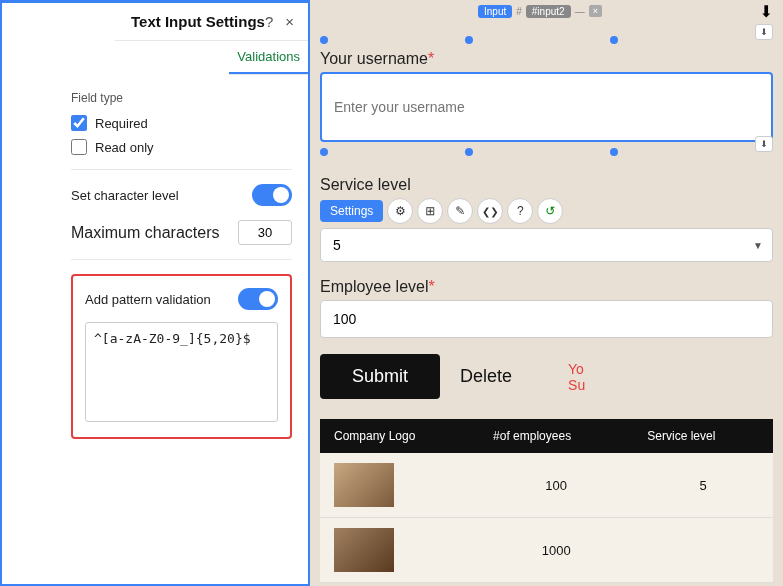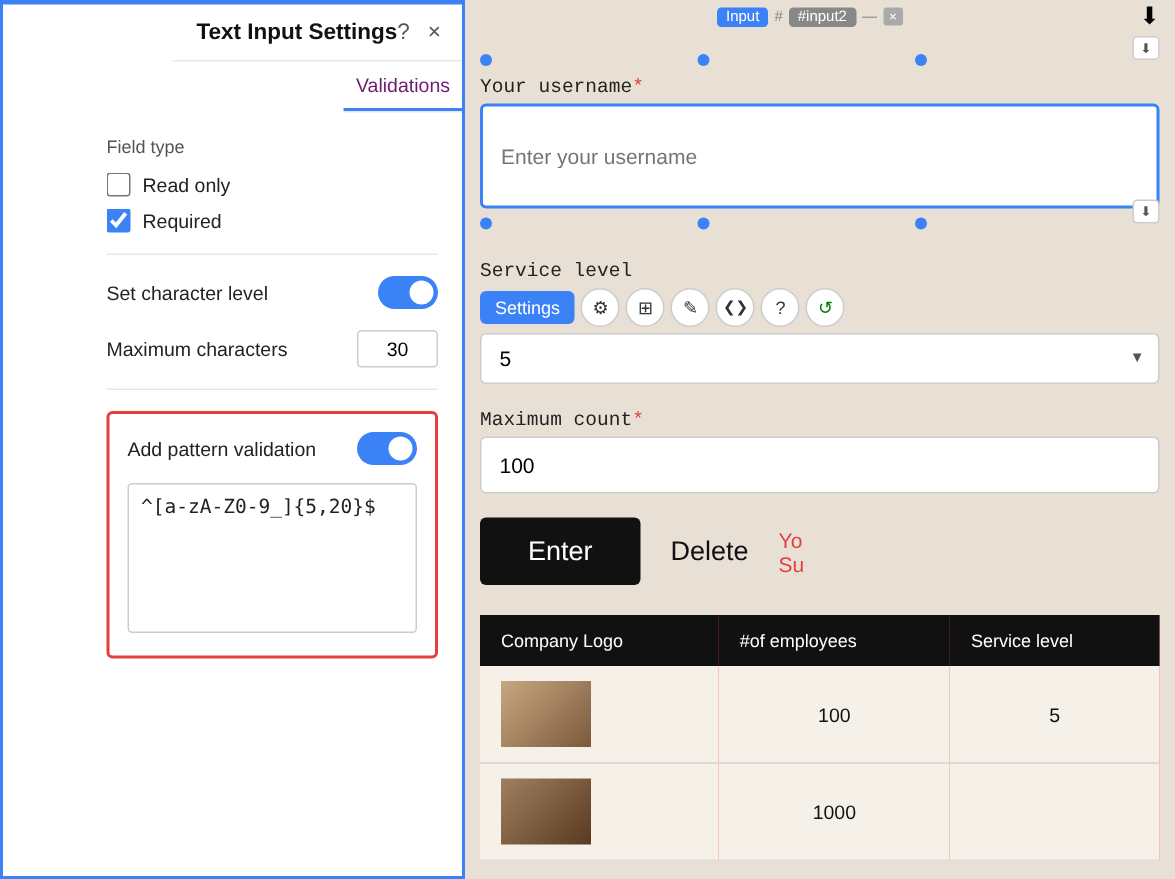--- a/index.html
+++ b/index.html
@@ -66,21 +66,21 @@
       flex: 1;
       text-align: center;
       padding: 8px;
       font-size: 13px;
       color: #333;
       cursor: pointer;
     }
 
     .tab.active {
       border-bottom: 2px solid #3b82f6;
-      color: #701a75;
+      color: #15803d;
       font-weight: 500;
     }
 
     .panel-body {
       padding: 16px;
       flex: 1;
       overflow-y: auto;
     }
 
     .section-label {
@@ -157,21 +157,21 @@
     }
 
     .max-chars-row {
       display: flex;
       align-items: center;
       justify-content: space-between;
       margin-bottom: 14px;
     }
 
     .max-chars-label {
-      font-size: 13px;
+      font-size: 16px;
       color: #222;
     }
 
     .max-chars-input {
       width: 54px;
       border: 1px solid #ccc;
       padding: 4px 8px;
       font-size: 13px;
       text-align: center;
       border-radius: 3px;
@@ -258,24 +258,23 @@
       left: 10px;
       right: 10px;
     }
 
     .field-wrapper {
       position: relative;
       margin-bottom: 16px;
     }
 
     .field-label {
-      font-size: 13px;
+      font-size: 16px;
       color: #222;
       margin-bottom: 4px;
-      font-family: Liberation Mono, monospace;
     }
 
     .field-label span.required {
       color: #e53e3e;
     }
 
     .text-input {
       width: 100%;
       border: 2px solid #3b82f6;
       border-radius: 4px;
@@ -410,26 +409,27 @@
       border: none;
       font-size: 18px;
       cursor: pointer;
       font-weight: 400;
     }
 
     .side-text {
       color: #e53e3e;
       font-size: 14px;
       font-weight: 500;
+      margin-left: 36px;
     }
 
     
     .data-table {
       width: 100%;
-      background: #ef4444;
+      background: #ec4899;
       border-collapse: collapse;
     }
 
     .data-table thead tr {
       background: #111;
     }
 
     .data-table th {
       color: #fff;
       padding: 10px 14px;
@@ -480,27 +480,27 @@
   </div>
 
   <div class="tabs-row">
     <div class="tab active">Validations</div>
   </div>
 
   <div class="panel-body">
     <div class="section-label">Field type</div>
 
     <div class="checkbox-row">
+      <input type="checkbox" id="req-cb" checked="" style="">
+      <label for="req-cb">Required</label>
+    </div>
+
+    <div class="checkbox-row">
       <input type="checkbox" id="ro-cb" style="">
       <label for="ro-cb">Read only</label>
-    </div>
-
-    <div class="checkbox-row">
-      <input type="checkbox" id="req-cb" checked="" style="">
-      <label for="req-cb">Required</label>
     </div>
 
     <hr class="divider">
 
     <div class="toggle-row">
       <span class="toggle-label">Set character level</span>
       <div class="toggle">
         <span class="toggle-check">✓</span>
       </div>
     </div>
@@ -580,27 +580,27 @@
           <option value="2">2</option>
           <option value="3">3</option>
           <option value="4">4</option>
         </select>
         <span class="select-arrow">▼</span>
       </div>
     </div>
 
     <div class="field-wrapper">
       <div class="field-label">
-        <span>Maximum count</span><span class="required">*</span>
+        <span>Employee level</span><span class="required">*</span>
       </div>
       <input type="text" class="employee-input" value="100" style="">
     </div>
 
     <div class="action-buttons">
-      <button class="submit-btn">Enter</button>
+      <button class="submit-btn">Submit</button>
       <button class="delete-btn">Delete</button>
       <div class="side-text">
         <div>Yo</div>
         <div>Su</div>
       </div>
     </div>
 
     <table class="data-table">
       <thead>
         <tr>

